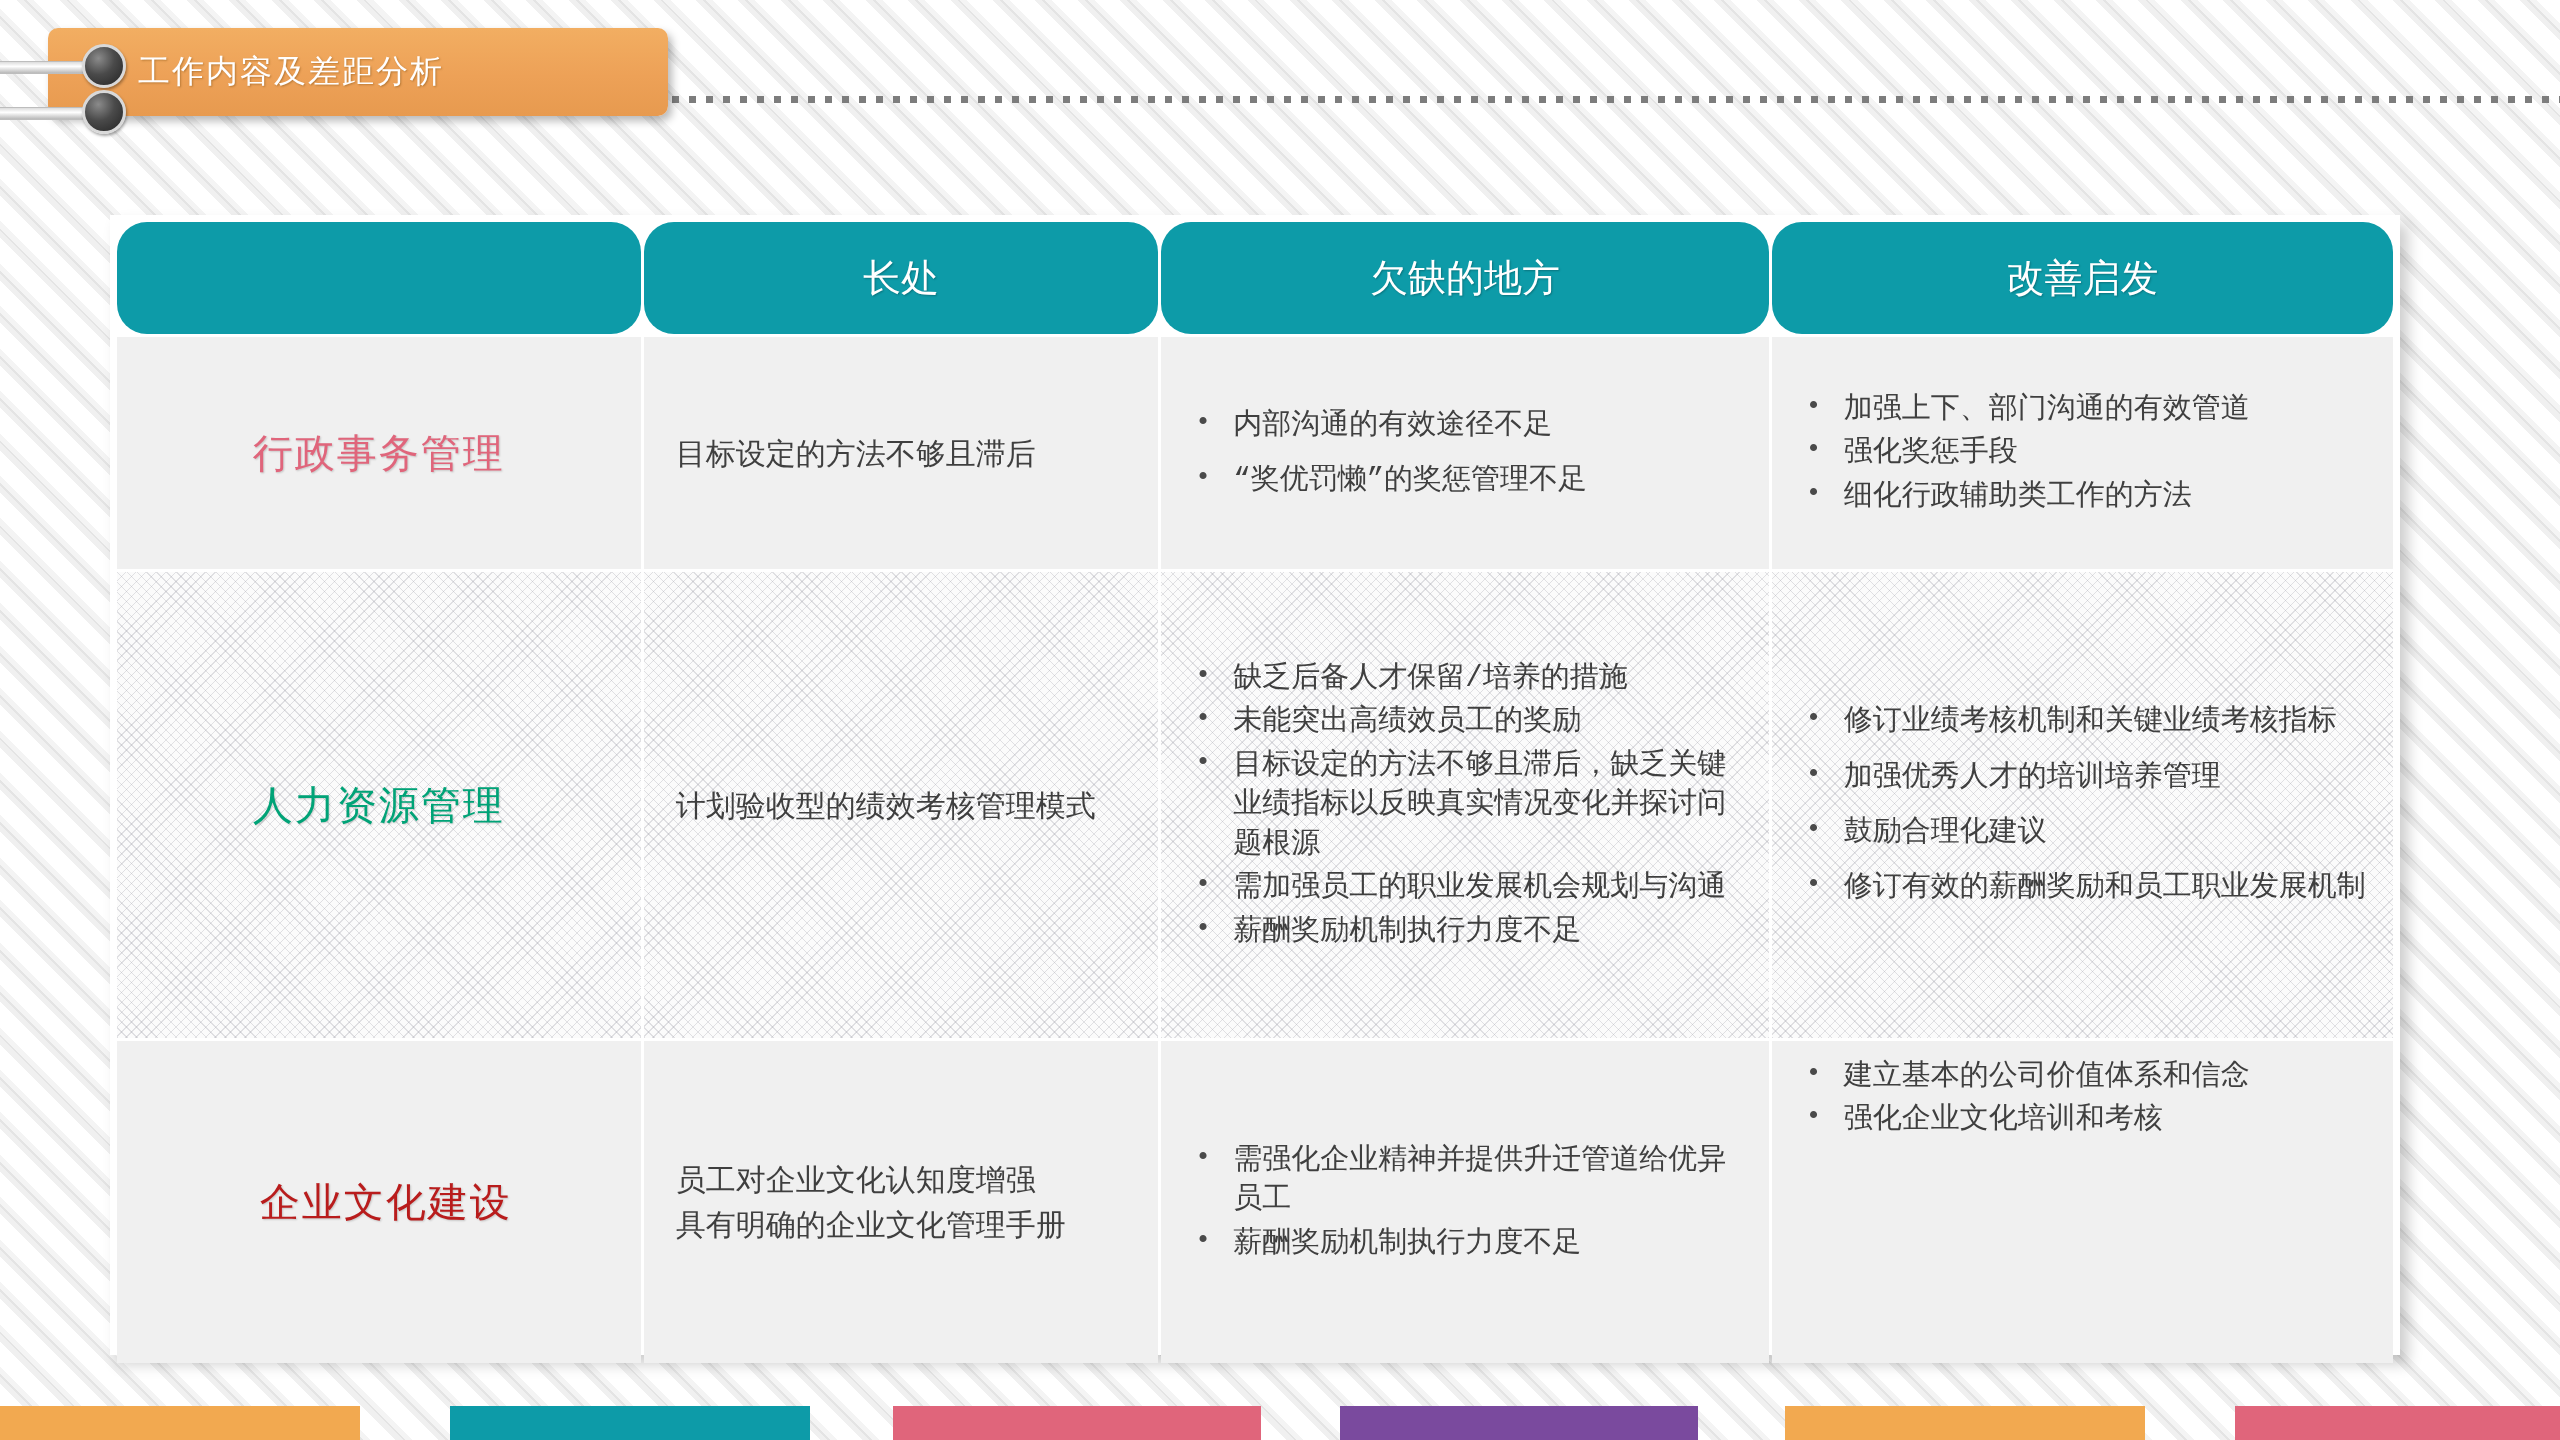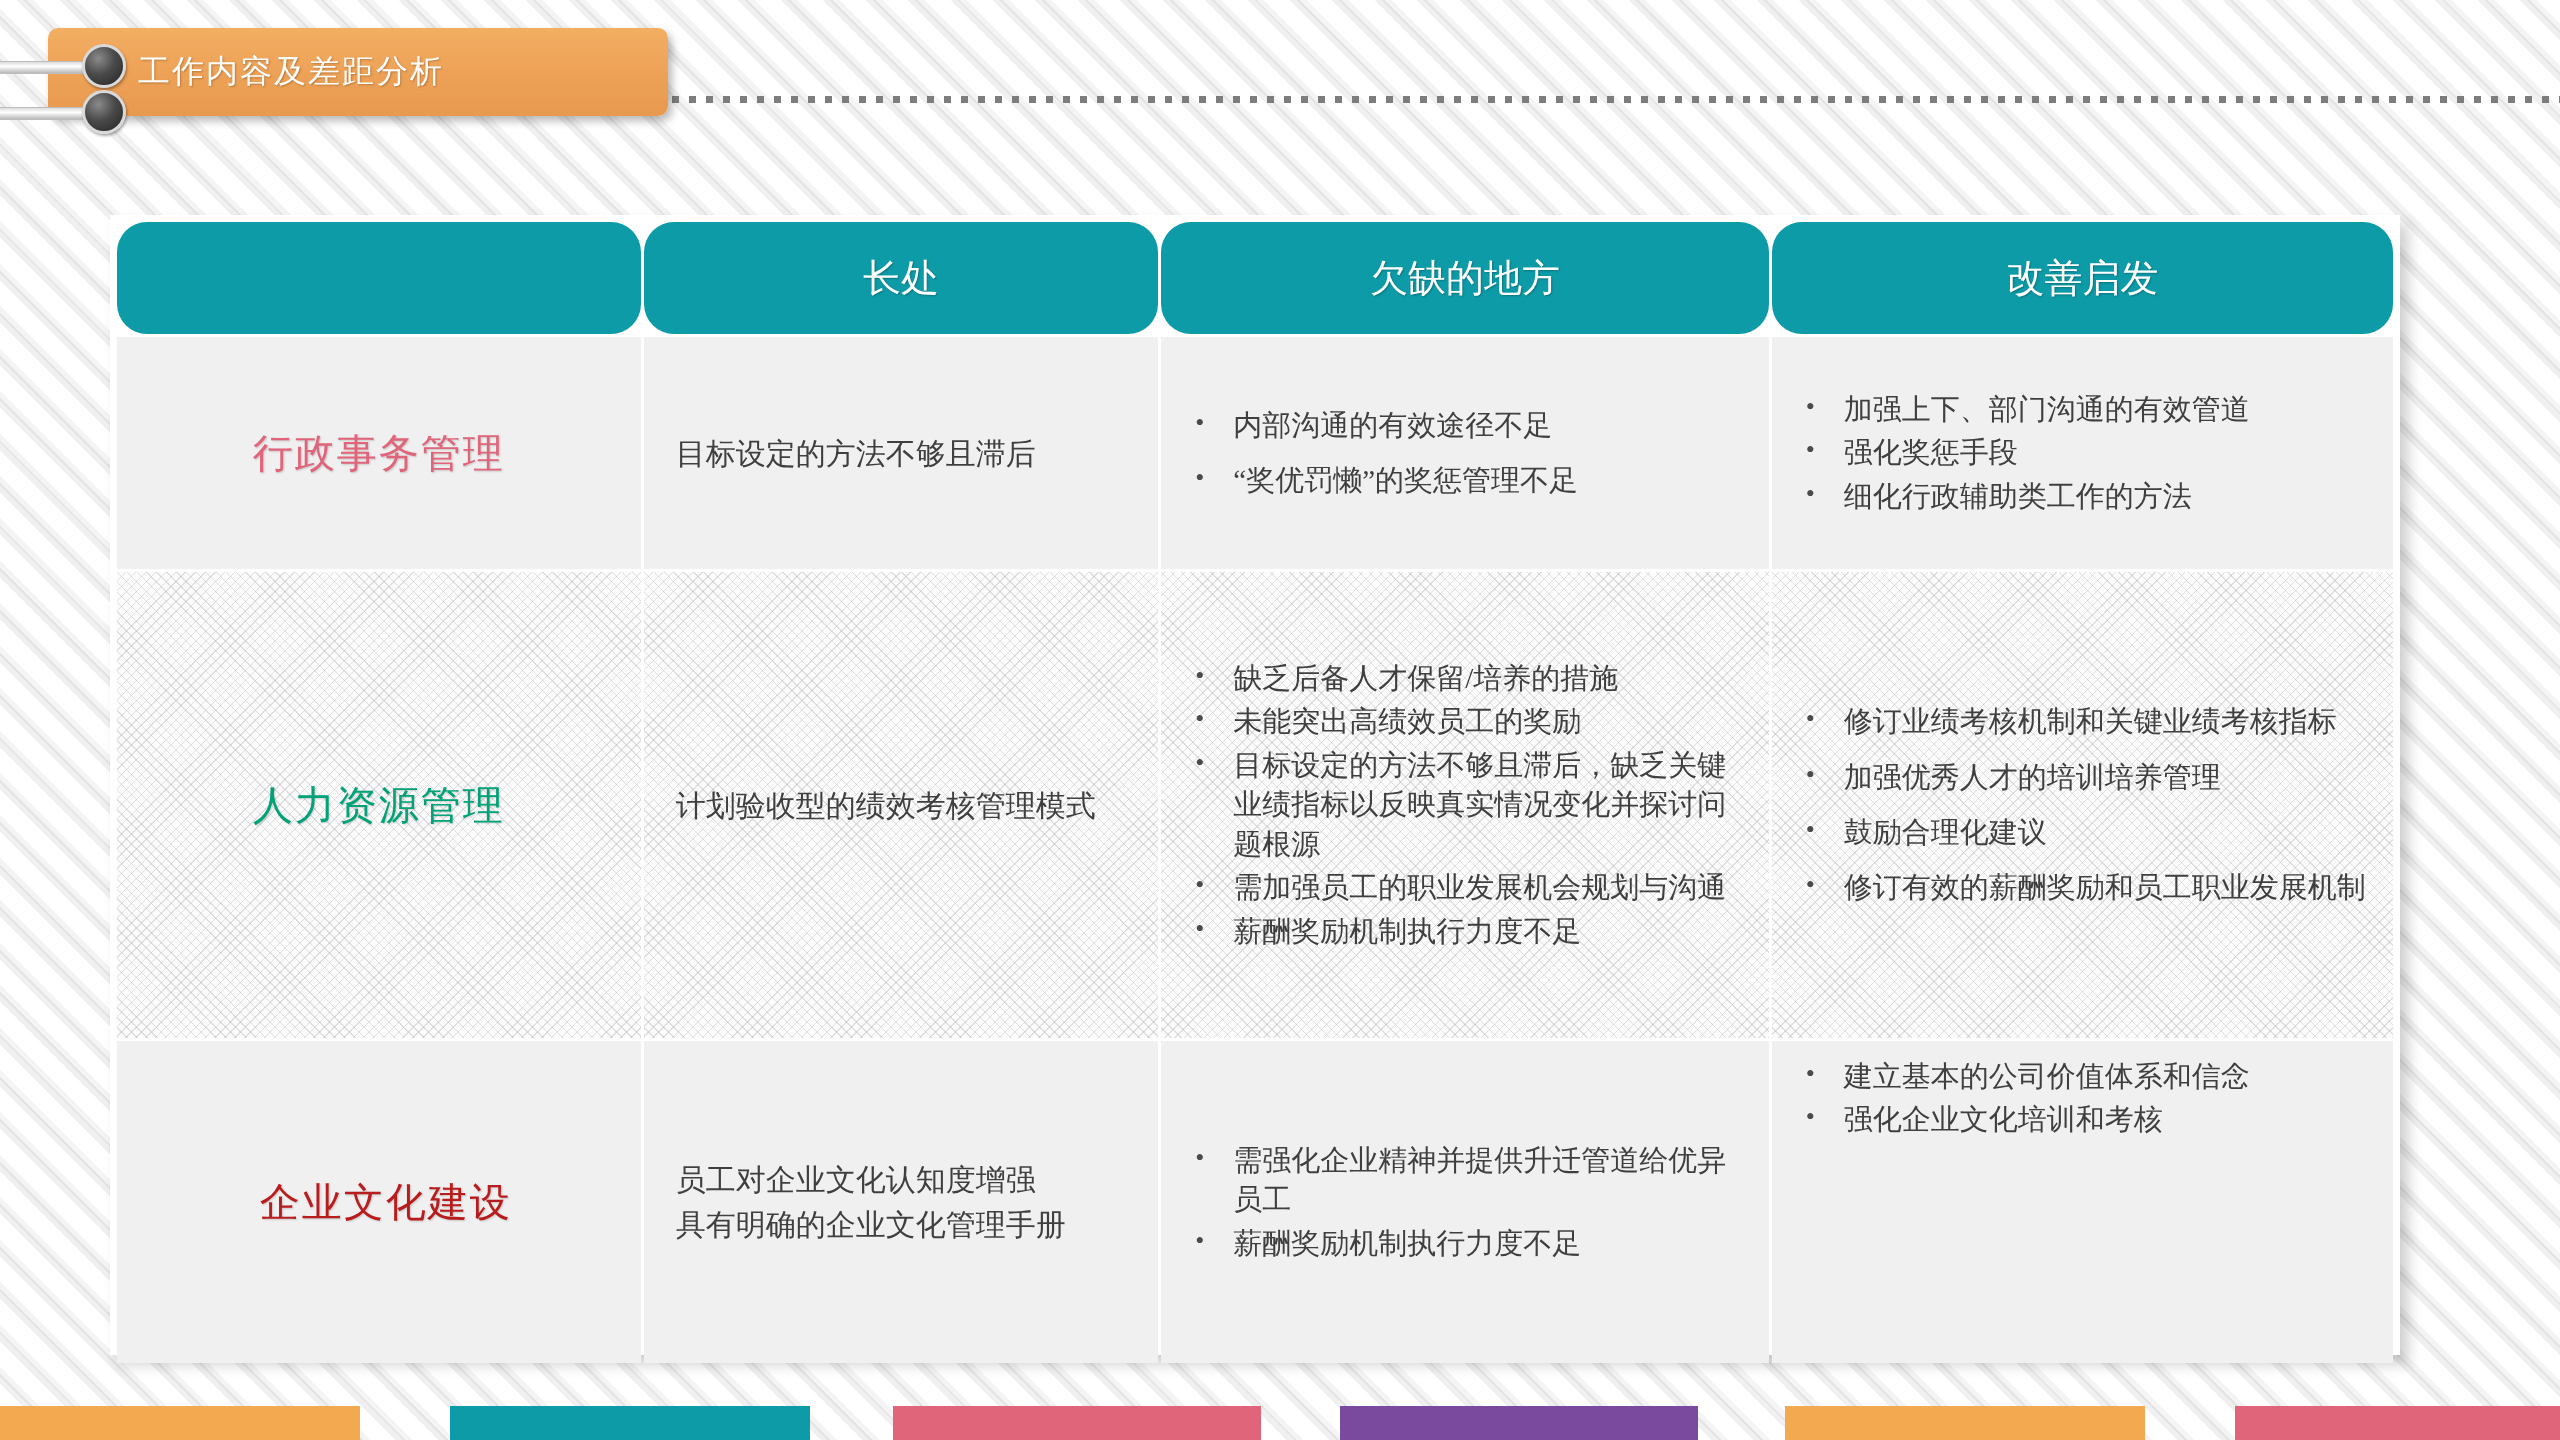--- a/index.html
+++ b/index.html
@@ -177,20 +177,21 @@
     color: #3f3f3f;
     line-height: 1.5;
     text-align: left;
     padding-left: 32px;
   }
 
   ul.bullets {
     list-style: none;
     margin: 0;
     padding: 0;
+    font-family: Liberation Mono, monospace;
   }
   ul.bullets li {
     position: relative;
     padding-left: 50px;
     font-size: 29px;
     line-height: 1.36;
     color: #3f3f3f;
     margin-bottom: 16px;
   }
   ul.bullets.tight li { margin-bottom: 4px; }

